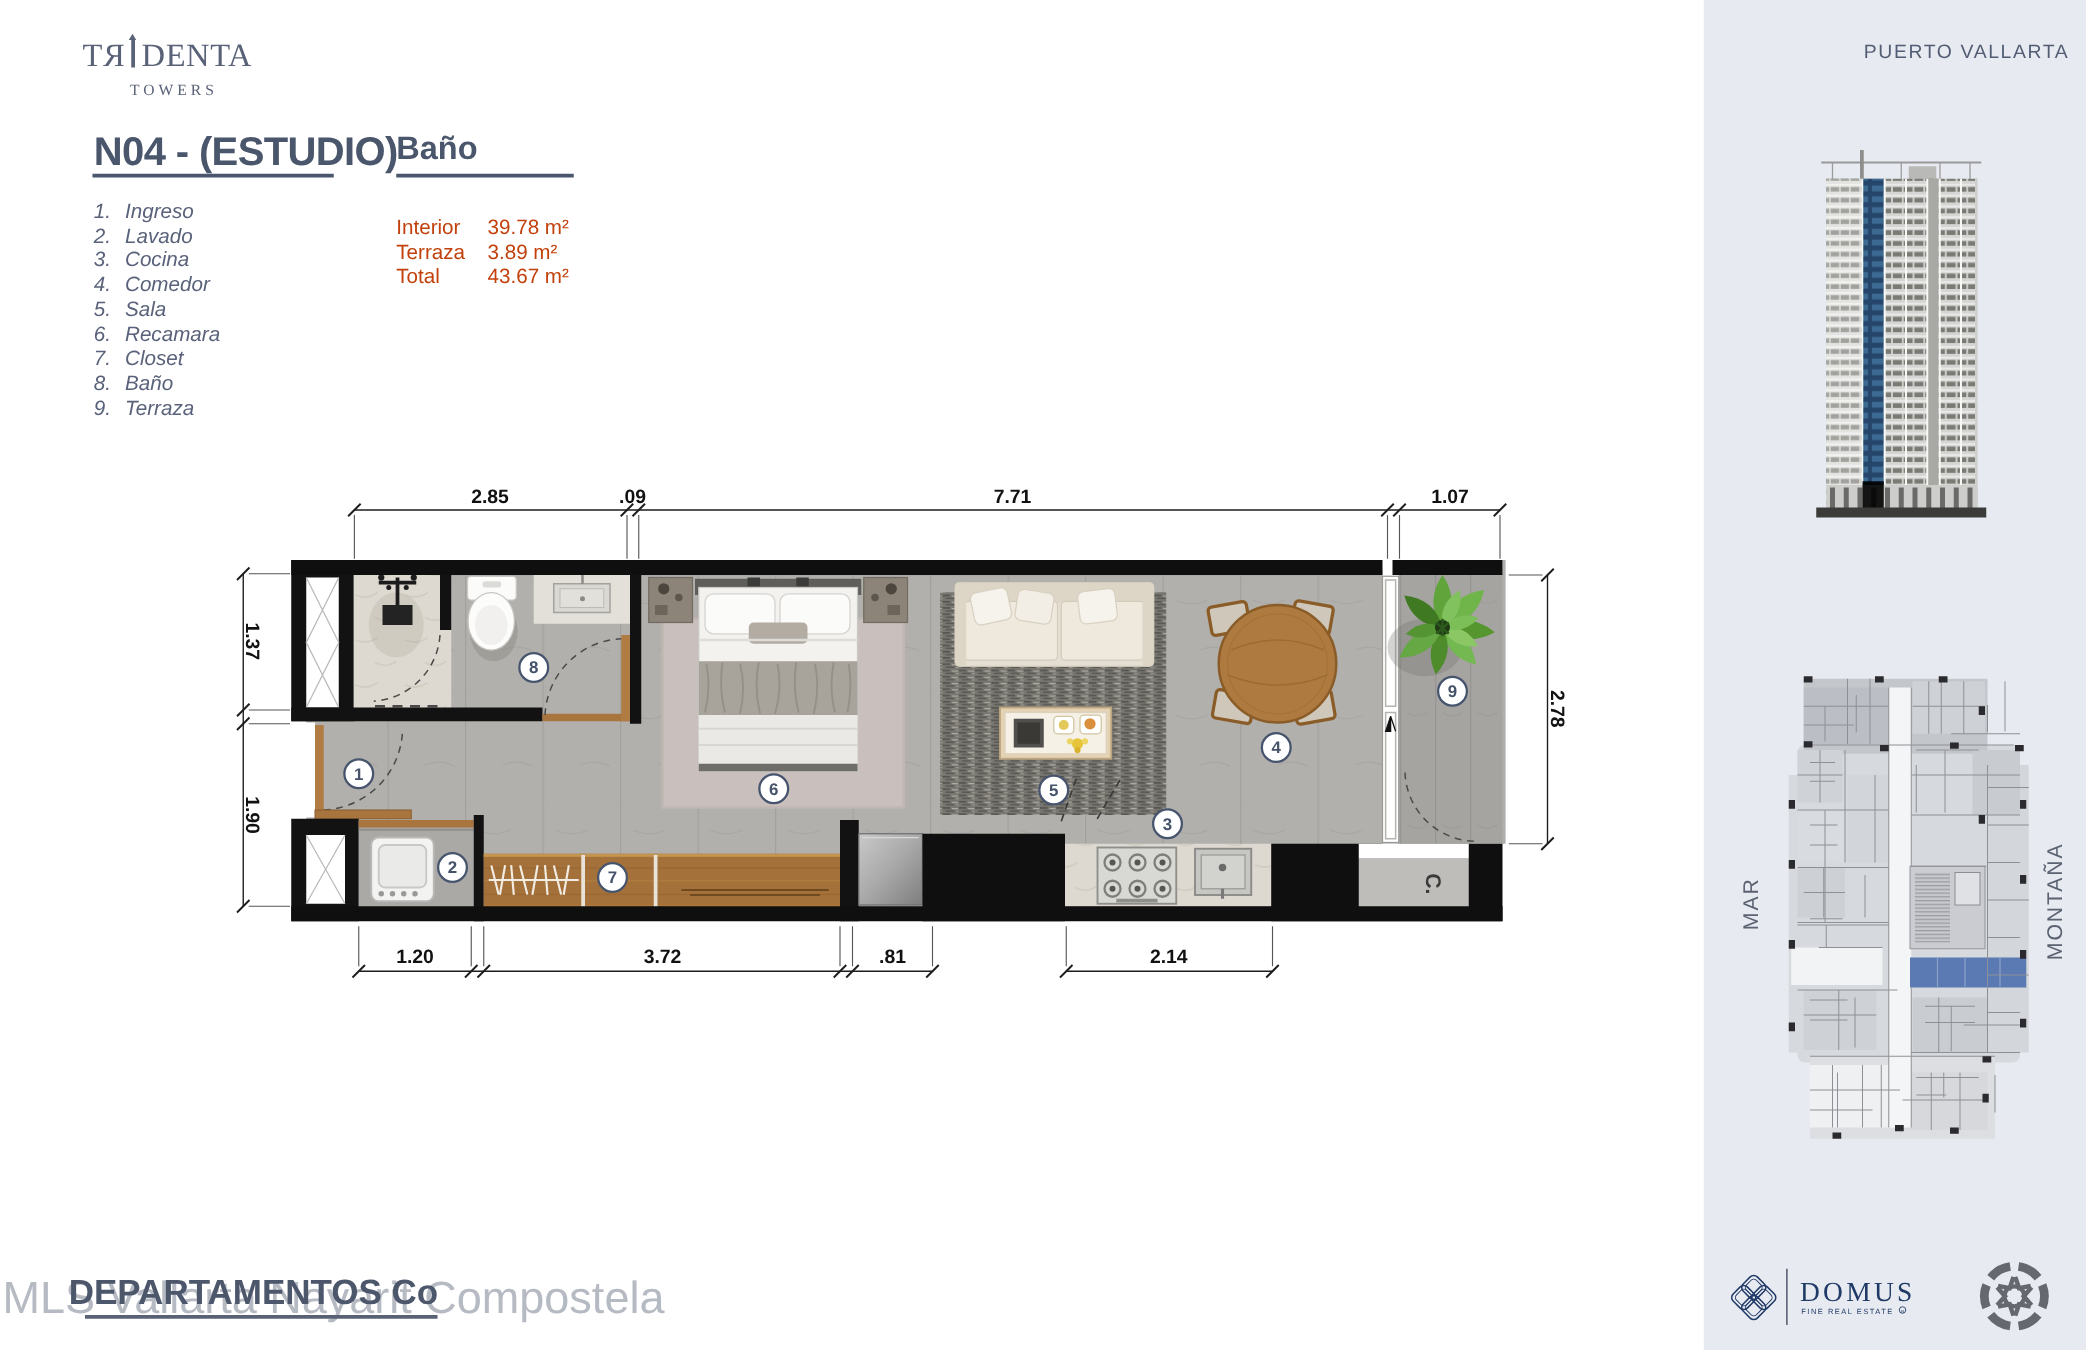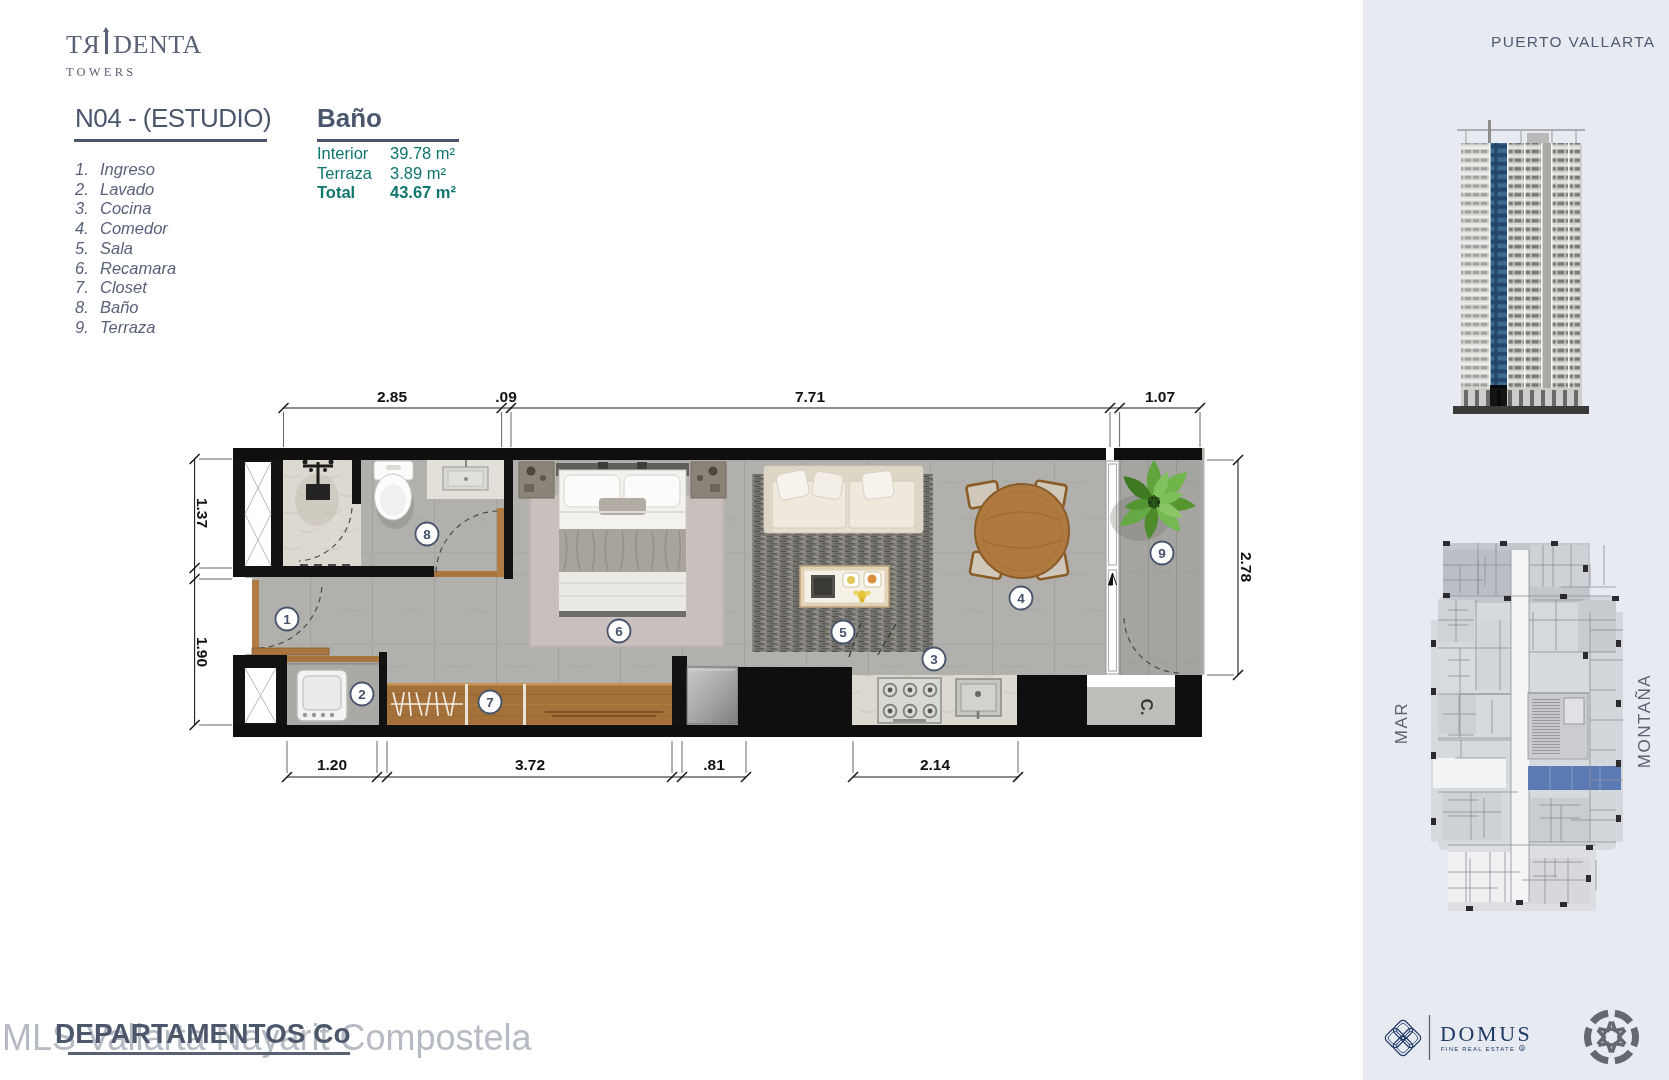--- a/index.html
+++ b/index.html
@@ -6,47 +6,47 @@
 body{width:1669px;height:1080px;position:relative;background:#ffffff;font-family:"Liberation Sans",sans-serif;overflow:hidden;}
 .abs{position:absolute;}
 </style>
 </head>
 <body>
 
 <div class="abs" style="left:1363px;top:0;width:306px;height:1080px;background:#e8eaf1;"></div>
 
 <div class="abs" style="left:66px;top:33px;color:#5a6277;">
   <div style="font-family:'Liberation Serif',serif;font-size:26px;line-height:24px;letter-spacing:0.5px;">T<span style="display:inline-block;transform:scaleX(-1);">R</span><span style="display:inline-block;width:13px;position:relative;height:20px;"><span style="position:absolute;left:5px;top:-1px;width:2.5px;height:22px;background:#5a6277;"></span><span style="position:absolute;left:3.2px;top:-6px;width:0;height:0;border-left:3.2px solid transparent;border-right:3.2px solid transparent;border-bottom:5px solid #5a6277;"></span></span>DENTA</div>
-  <div style="font-family:'Liberation Serif',serif;font-size:12.5px;letter-spacing:3.2px;margin-top:8px;">TOWERS</div>
+  <div style="font-family:'Liberation Serif',serif;font-size:12.5px;letter-spacing:3.2px;margin-top:8px;margin-left:38px;">TOWERS</div>
 </div>
 
-<div class="abs" style="left:75px;top:103px;font-size:26px;font-weight:normal;color:#4a566c;letter-spacing:-0.5px;">N04 - (ESTUDIO)</div>
+<div class="abs" style="left:75px;top:103px;font-size:32px;font-weight:bold;color:#4a566c;letter-spacing:-0.5px;">N04 - (ESTUDIO)</div>
 
 <div class="abs" style="left:74px;top:139px;width:193px;height:3px;background:#4a566c;"></div>
 
 <div class="abs" style="left:75px;top:160px;font-size:16.5px;color:#59627a;line-height:19.7px;font-style:italic;">
   <div><span style="display:inline-block;width:25px;">1.</span>Ingreso</div>
   <div><span style="display:inline-block;width:25px;">2.</span>Lavado</div>
   <div><span style="display:inline-block;width:25px;">3.</span>Cocina</div>
   <div><span style="display:inline-block;width:25px;">4.</span>Comedor</div>
   <div><span style="display:inline-block;width:25px;">5.</span>Sala</div>
   <div><span style="display:inline-block;width:25px;">6.</span>Recamara</div>
   <div><span style="display:inline-block;width:25px;">7.</span>Closet</div>
   <div><span style="display:inline-block;width:25px;">8.</span>Baño</div>
   <div><span style="display:inline-block;width:25px;">9.</span>Terraza</div>
 </div>
 
 <div class="abs" style="left:317px;top:103px;font-size:26px;font-weight:bold;color:#4a566c;">Baño</div>
 
 <div class="abs" style="left:317px;top:139px;width:142px;height:3px;background:#4a566c;"></div>
 
-<div class="abs" style="left:317px;top:144px;font-size:16.5px;color:#0f766e;line-height:19.7px;">
+<div class="abs" style="left:317px;top:173px;font-size:16.5px;color:#c2410c;line-height:19.7px;">
   <div><span style="display:inline-block;width:73px;">Interior</span>39.78 m²</div>
   <div><span style="display:inline-block;width:73px;">Terraza</span>3.89 m²</div>
-  <div style="font-weight:bold;"><span style="display:inline-block;width:73px;">Total</span>43.67 m²</div>
+  <div style="font-weight:normal;"><span style="display:inline-block;width:73px;">Total</span>43.67 m²</div>
 </div>
 
 <div class="abs" style="left:1491px;top:33px;white-space:nowrap;font-size:15.5px;letter-spacing:1.3px;color:#525d74;">PUERTO VALLARTA</div>
 
 <div class="abs" style="left:2px;top:1017px;font-size:36px;color:#b6bac2;white-space:nowrap;">MLS Vallarta Nayarit Compostela</div>
 
 <div class="abs" style="left:55px;top:1018px;font-size:28px;font-weight:bold;color:#4d576c;letter-spacing:0px;white-space:nowrap;">DEPARTAMENTOS Co</div>
 
 <div class="abs" style="left:68px;top:1052px;width:282px;height:3px;background:#586274;"></div>
 

